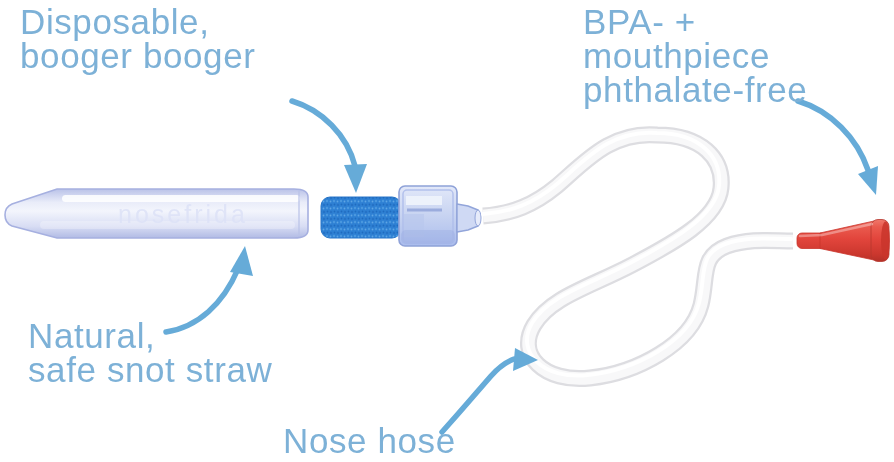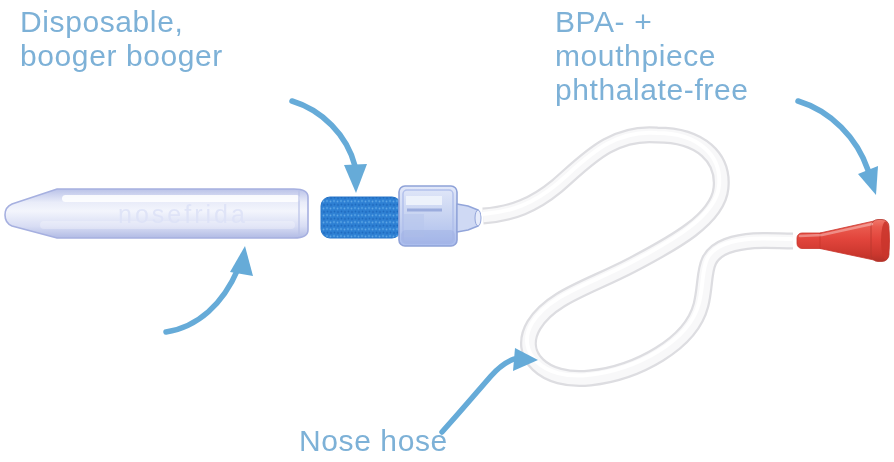--- a/index.html
+++ b/index.html
@@ -1,21 +1,21 @@
 <!DOCTYPE html>
 <html><head>
 <meta charset="utf-8">
 <style>
   html,body{margin:0;padding:0;background:#ffffff;}
   .stage{
     position:relative;width:894px;height:462px;background:#ffffff;overflow:hidden;
     font-family:"Liberation Sans", sans-serif;
   }
   .callout{
-    position:absolute;color:#7db1d7;font-size:30px;line-height:34px;
+    position:absolute;color:#7db1d7;font-size:35px;line-height:34px;
     letter-spacing:0.6px;font-weight:normal;white-space:nowrap;
   }
   .callout .line{display:block;}
   svg{position:absolute;left:0;top:0;}
 </style>
 </head>
 <body>
 
 <div class="stage">
 
@@ -105,24 +105,28 @@
         <polygon points="538,360 515,348 513,371" fill="#66abd8"></polygon>
       </g>
     </g>
   </svg>
 
   <div class="callout" style="left:20px;top:5px;">
     <span class="line">Disposable,</span>
     <span class="line">booger booger</span>
   </div>
 
-  <div class="callout" style="left:555px;top:5px;">
+  <div class="callout" style="left:583px;top:5px;">
     <span class="line">BPA- +</span>
     <span class="line">mouthpiece</span>
     <span class="line">phthalate-free</span>
   </div>
 
+  <div class="callout" style="left:28px;top:319px;">
+    <span class="line">Natural,</span>
+    <span class="line">safe snot straw</span>
+  </div>
 
-  <div class="callout" style="left:283px;top:424px;margin-left:16px;">
+  <div class="callout" style="left:283px;top:424px;">
     <span class="line">Nose hose</span>
   </div>
 
 </div>
 
 </body></html>

